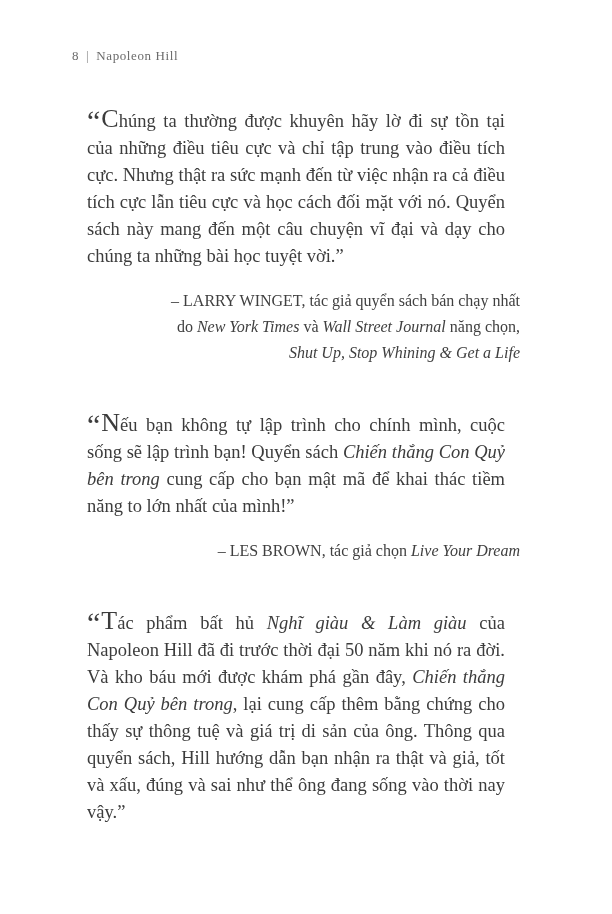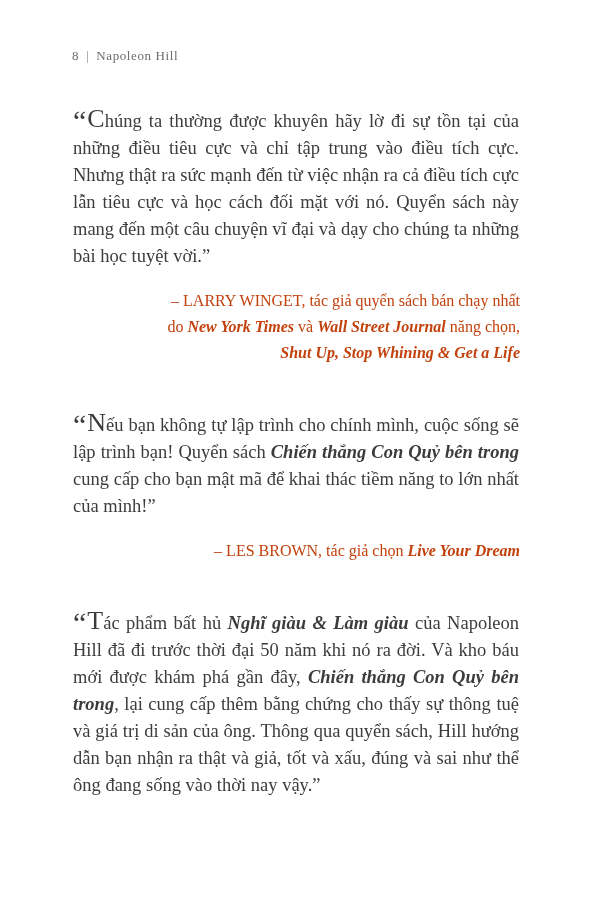--- a/index.html
+++ b/index.html
@@ -25,46 +25,45 @@
     margin-bottom: 44px;
   }
   .header .sep {
     margin: 0 7px;
     color: #8a8a8a;
   }
   .quote {
     margin-bottom: 46px;
   }
   .quote-body {
-    margin: 1px;
+    margin: 15px;
     font-size: 18.5px;
     line-height: 27px;
     text-align: justify;
     color: #3c3c3c;
   }
   .oq {
     font-size: 30px;
     line-height: 0;
     vertical-align: -4px;
     margin-right: 1px;
   }
   .lead {
     font-size: 26px;
     line-height: 0;
   }
   .it {
     font-style: italic;
-    font-weight: bold;
   }
   .attr {
     margin-top: 18px;
     font-size: 16px;
     line-height: 26px;
     text-align: right;
-    color: #c2410c;
+    color: #404040;
   }
   .attr-line { white-space: normal; }
 </style>
 </head>
 <body>
 
 <div class="page">
 
   <div class="header"><span>8</span><span class="sep">|</span><span>Napoleon Hill</span></div>
 

